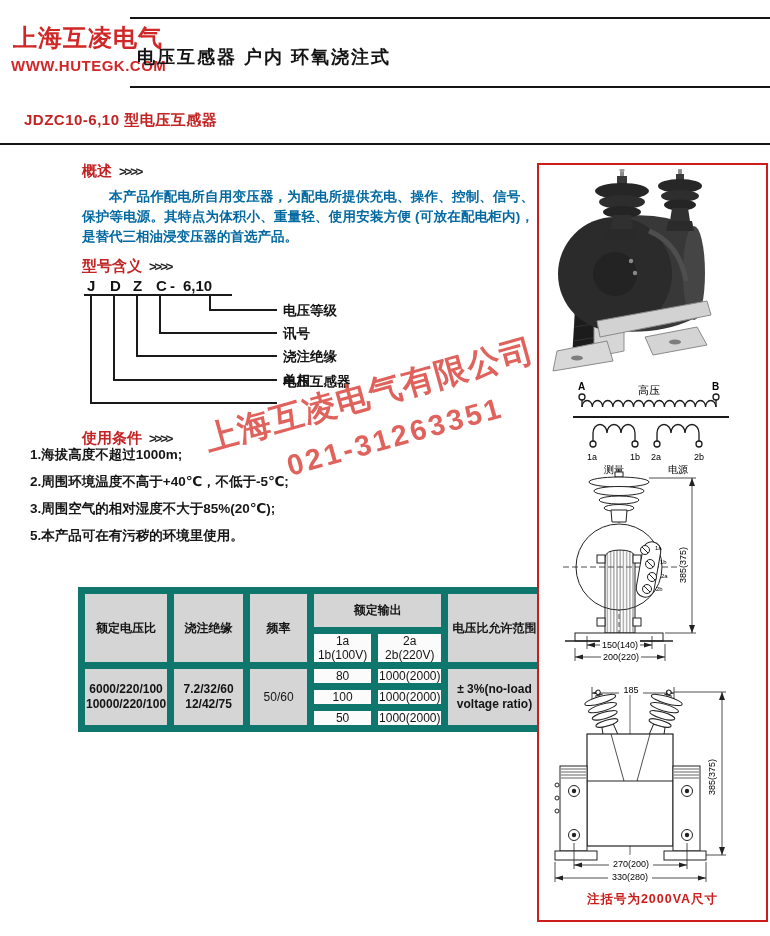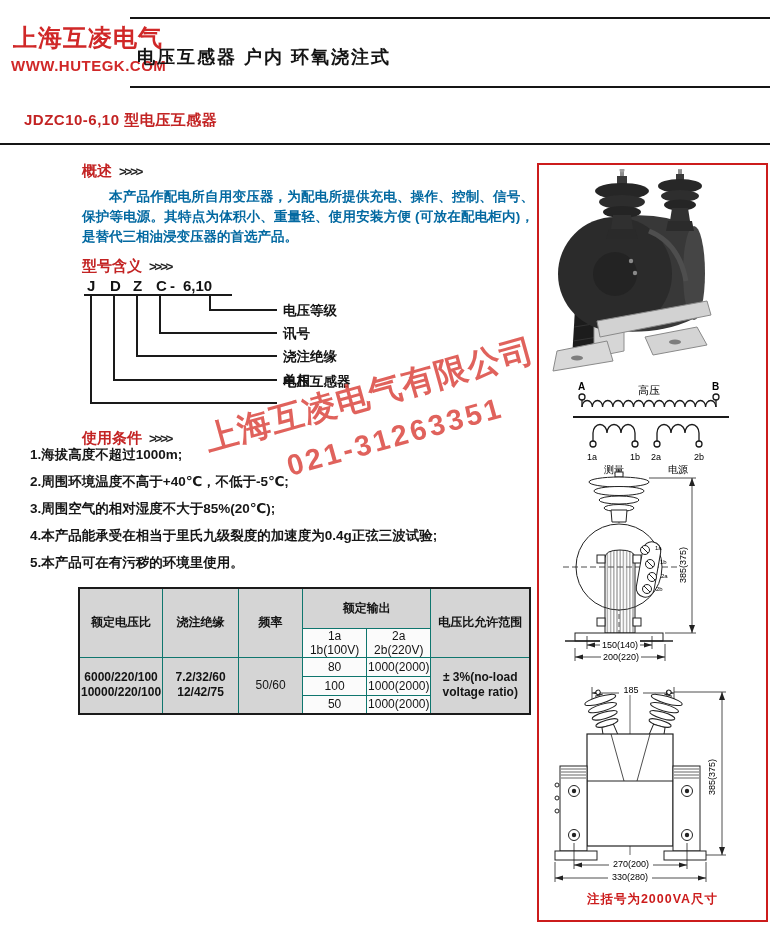--- a/index.html
+++ b/index.html
@@ -24,21 +24,21 @@
   
   .mletter{top:277px;font-size:15px;font-weight:bold;white-space:nowrap;}
   .mline{background:#1a1a1a;}
   .mlabel{left:283px;font-size:13.5px;font-weight:bold;white-space:nowrap;}
   
   .cond-list{left:30px;top:446px;width:505px;}
   .cond-item{font-size:13.5px;font-weight:600;margin-bottom:9px;white-space:nowrap;color:#161616;}
   
   table.spec{position:absolute;left:78px;top:587px;border-collapse:collapse;border:2px solid #1a1a1a;
              table-layout:fixed;font-family:inherit;}
-  table.spec td{border:1px solid #0f766e;text-align:center;vertical-align:middle;
+  table.spec td{border:7px solid #0f766e;text-align:center;vertical-align:middle;
                 font-size:12px;padding:0 1px;color:#141414;}
   td.g{background:#d5d5d5;}
   td.wh{background:#fbfbfb;}
   td.hd{font-weight:bold;font-size:12.5px;}
   .two-line span{display:block;line-height:15px;font-weight:600;}
   tr.hrow1{height:40px;} tr.hrow2{height:18px;} tr.drow{height:19px;}
   
   .panel{left:537px;top:163px;width:227px;height:755px;border:2px solid #cc1c1c;background:#fff;}
   .panel .abs{position:absolute;}
   .panel-note{left:0;top:726px;width:100%;text-align:center;font-size:12.5px;font-weight:bold;color:#cc1c1c;letter-spacing:1px;}
@@ -95,21 +95,20 @@
   <div class="abs mlabel" style="top:372px;">单相</div>
   <div class="abs mlabel" style="top:373px;">电压互感器</div>
 
   <div class="abs sec-head" style="left:82px;top:429px;">
     <span>使用条件</span><span class="arrows">&gt;&gt;&gt;&gt;</span>
   </div>
   <div class="abs cond-list">
     <div class="cond-item">1.海拔高度不超过1000m;</div>
     <div class="cond-item">2.周围环境温度不高于+40℃，不低于-5℃;</div>
     <div class="cond-item">3.周围空气的相对湿度不大于85%(20℃);</div>
-    <div class="cond-item">4.本产品能承受在相当于里氏九级裂度的加速度为0.4g正弦三波试验;</div>
     <div class="cond-item">5.本产品可在有污秽的环境里使用。</div>
   </div>
 
   <table class="spec">
     <colgroup>
       <col style="width:80px">
         <col style="width:76px">
         <col style="width:64px">
       <col style="width:64px">
         <col style="width:63px">

